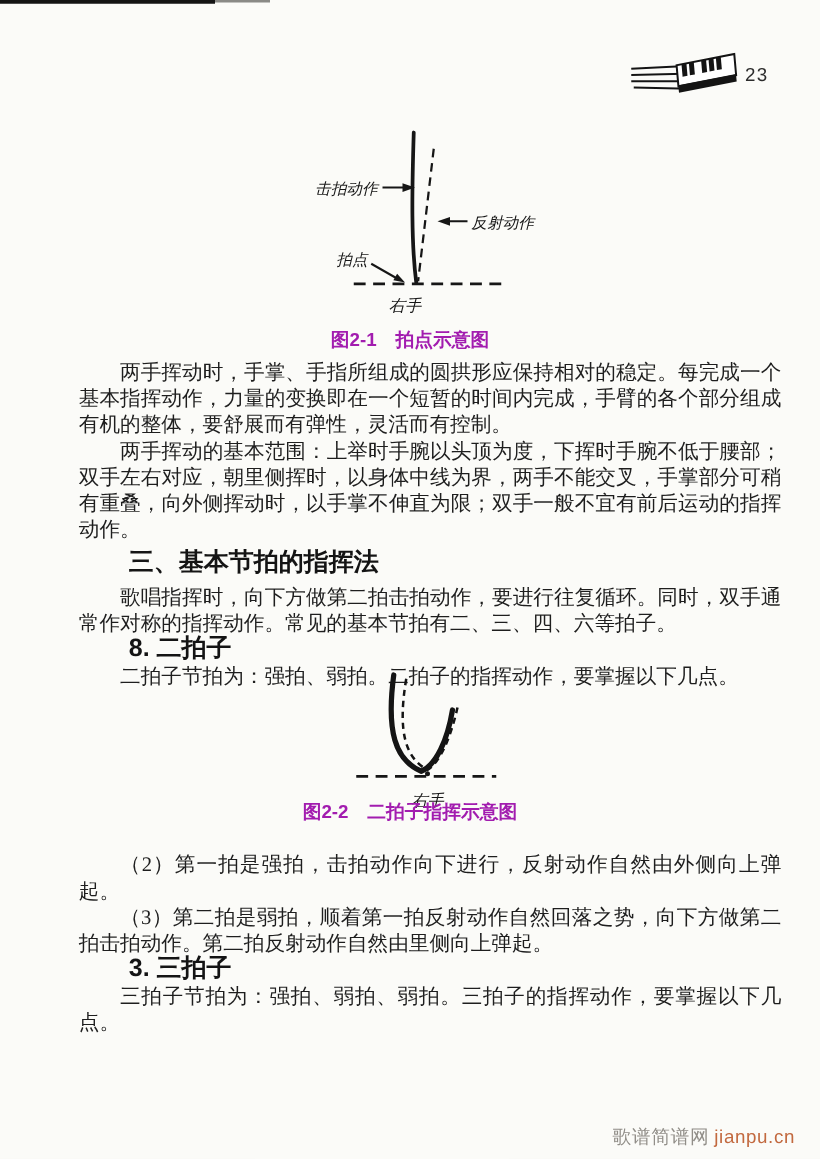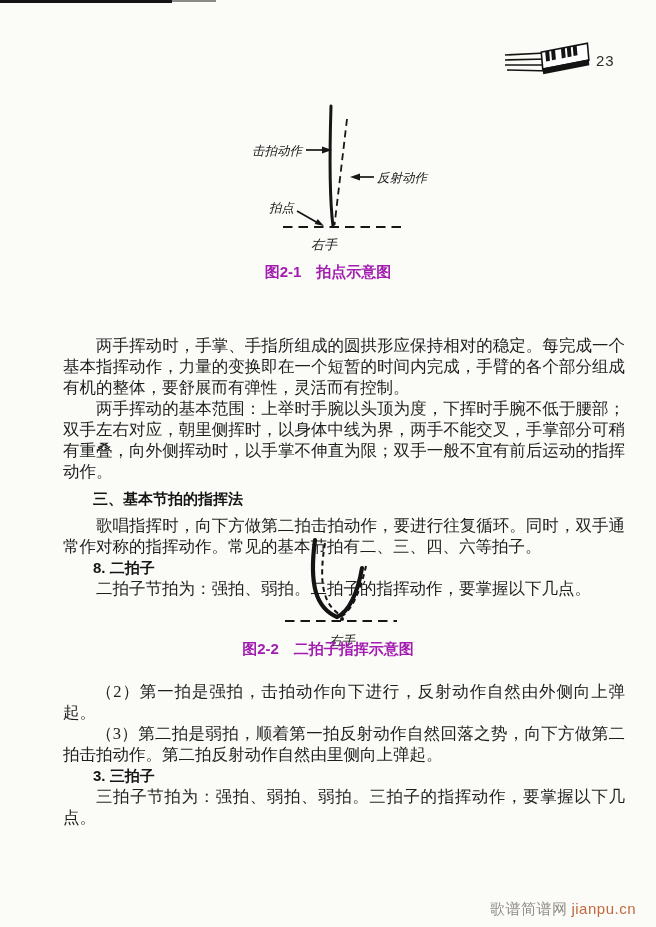--- a/index.html
+++ b/index.html
@@ -30,25 +30,25 @@
     position:absolute;left:0;width:656px;text-align:center;
     font-family:"Liberation Sans","DejaVu Sans",sans-serif;
     font-weight:bold;font-size:15px;color:#a21caf;
   }
   .cap1{top:263px;}
   .cap2{top:640px;}
   .text-block{
     position:absolute;left:63px;width:562px;
     font-size:16.5px;line-height:21px;text-align:justify;color:#1e1e1e;
   }
-  .block-a{top:287px;margin-top:48px;}
+  .block-a{top:287px;}
   .block-b{top:681px;}
   .text-block p{margin:0;text-indent:2em;}
   .text-block h3,.text-block h4{
-    margin:0;text-indent:2em;font-size:15px;line-height:21px;
+    margin:0;text-indent:2em;font-size:20px;line-height:21px;
     font-family:"Liberation Sans","DejaVu Sans",sans-serif;font-weight:bold;color:#141414;
   }
   .mt6{margin-top:6px !important;}
   .watermark{
     position:absolute;top:900px;right:20px;
     font-family:"Liberation Sans","DejaVu Sans",sans-serif;
     font-size:15px;letter-spacing:.5px;
   }
   .wm-name{color:#918e88;}
   .wm-url{color:#c2693f;margin-left:4px;}

